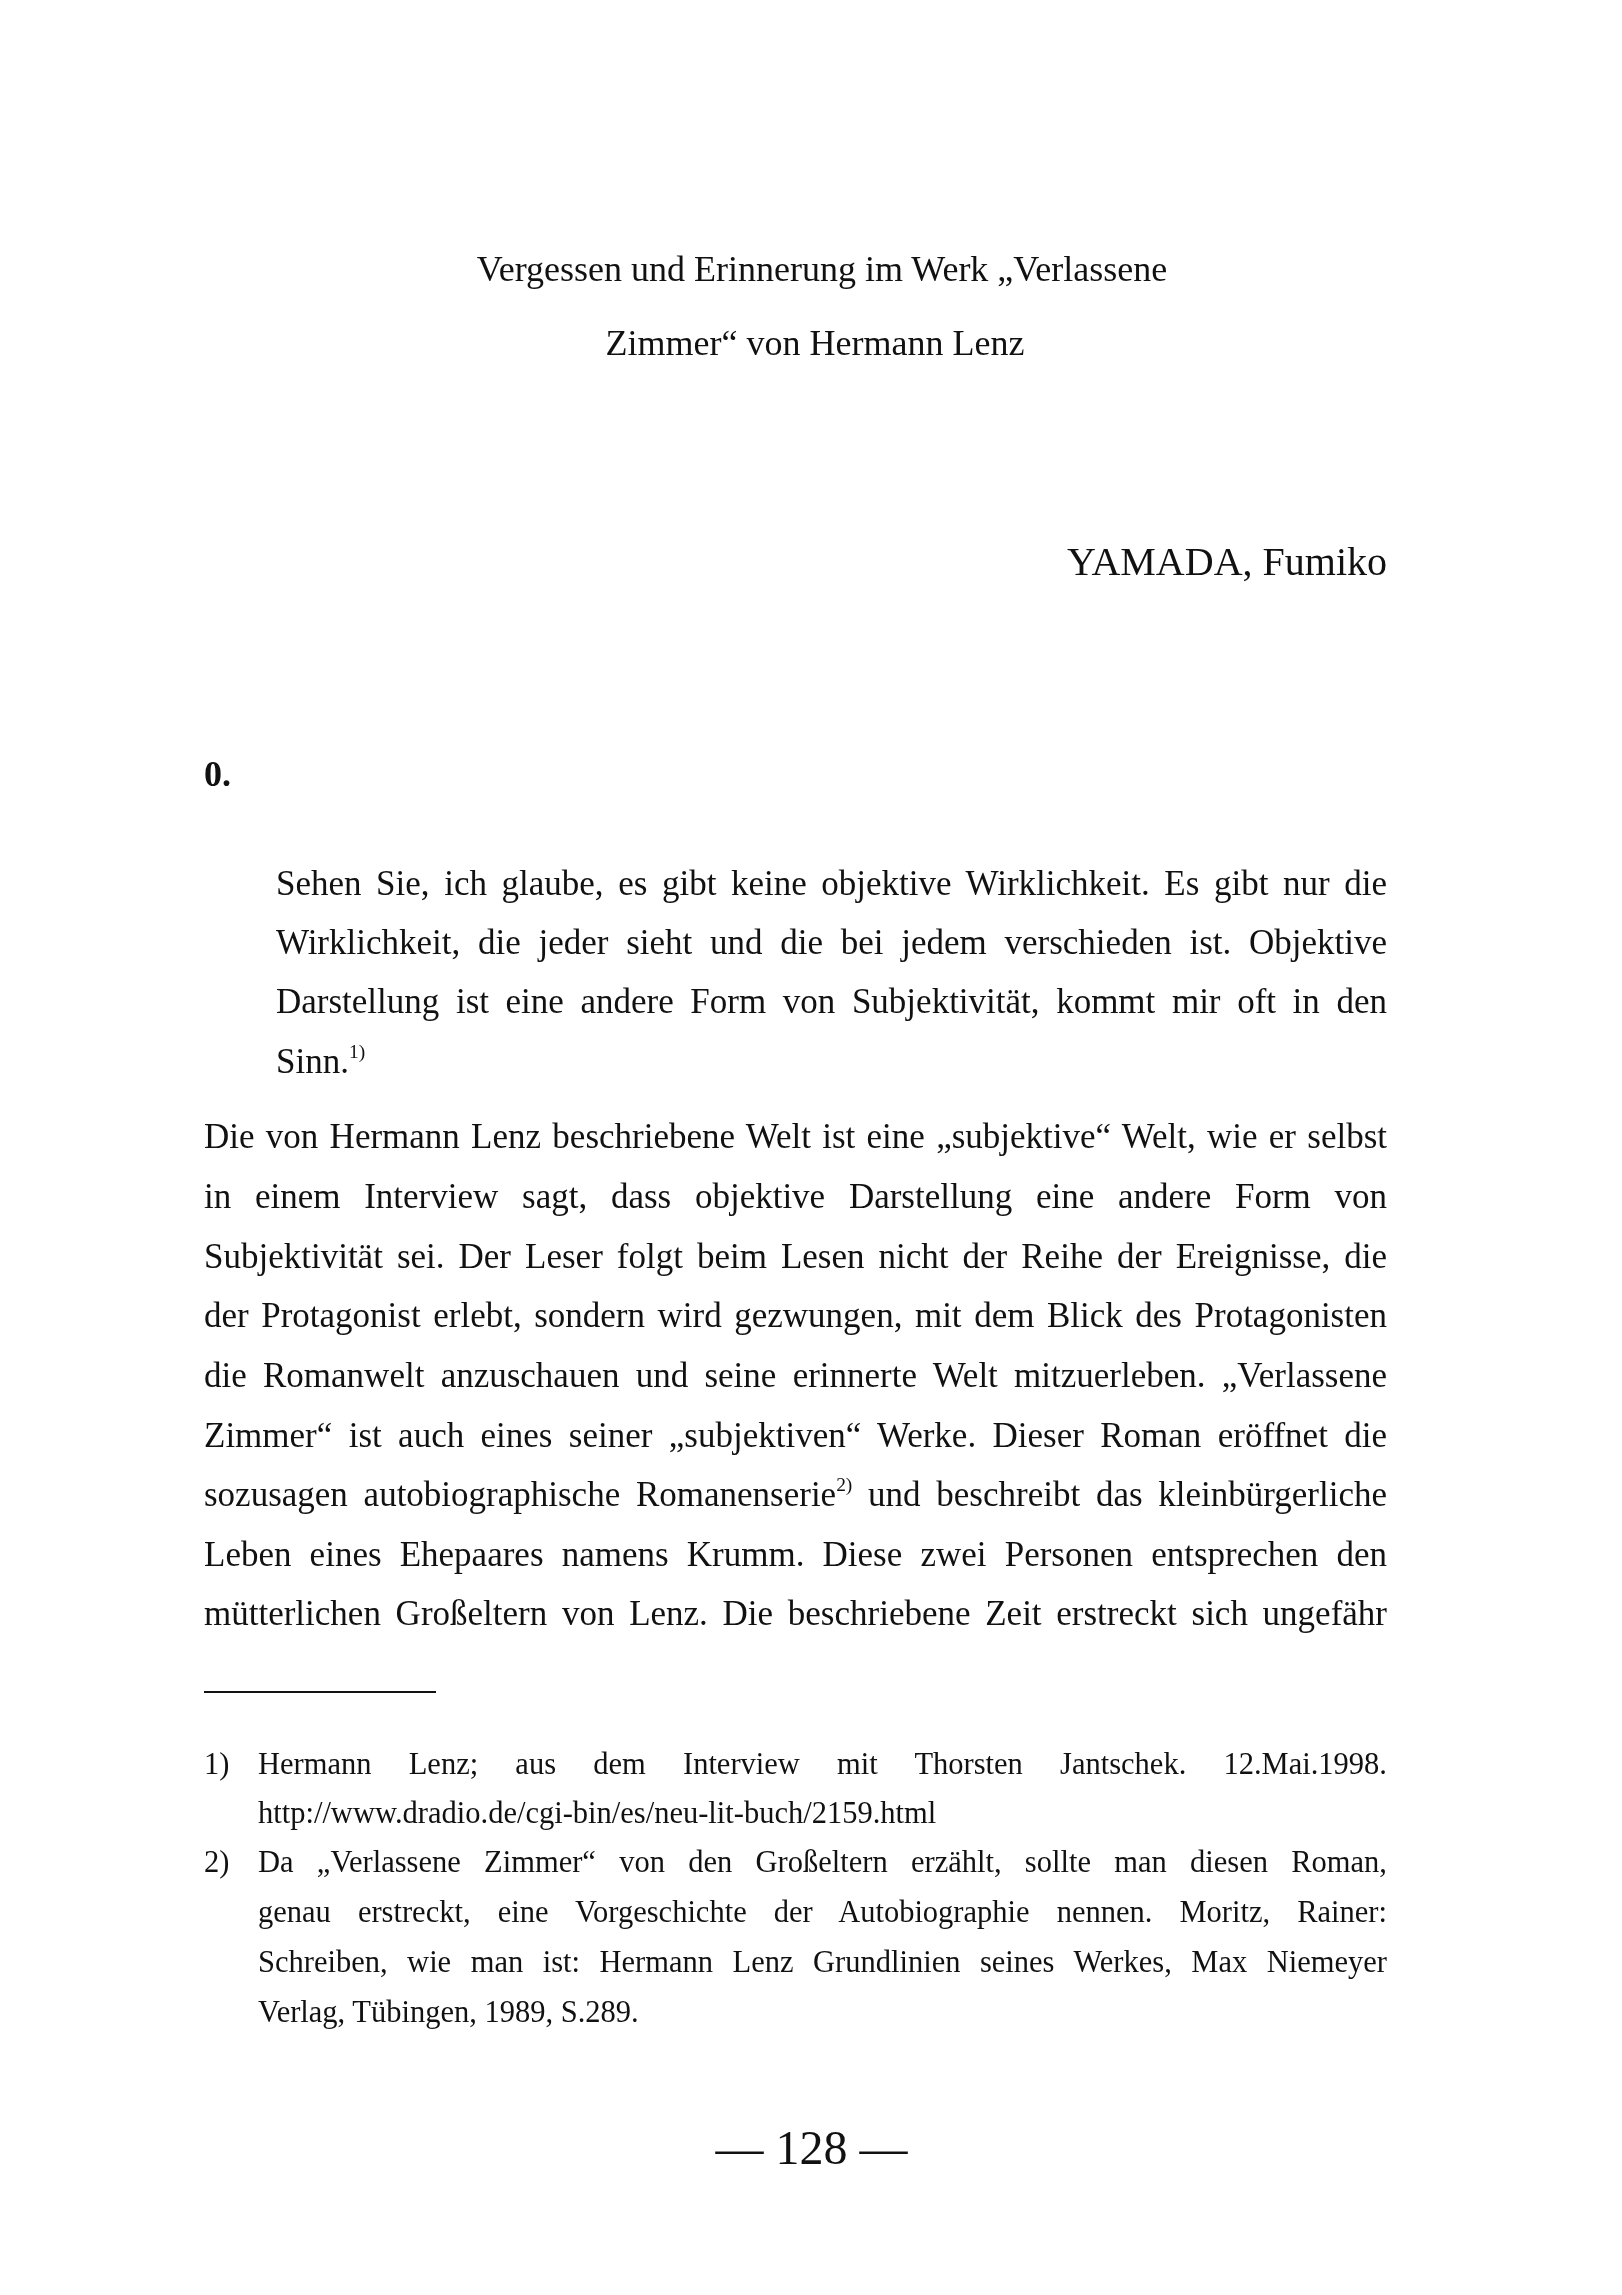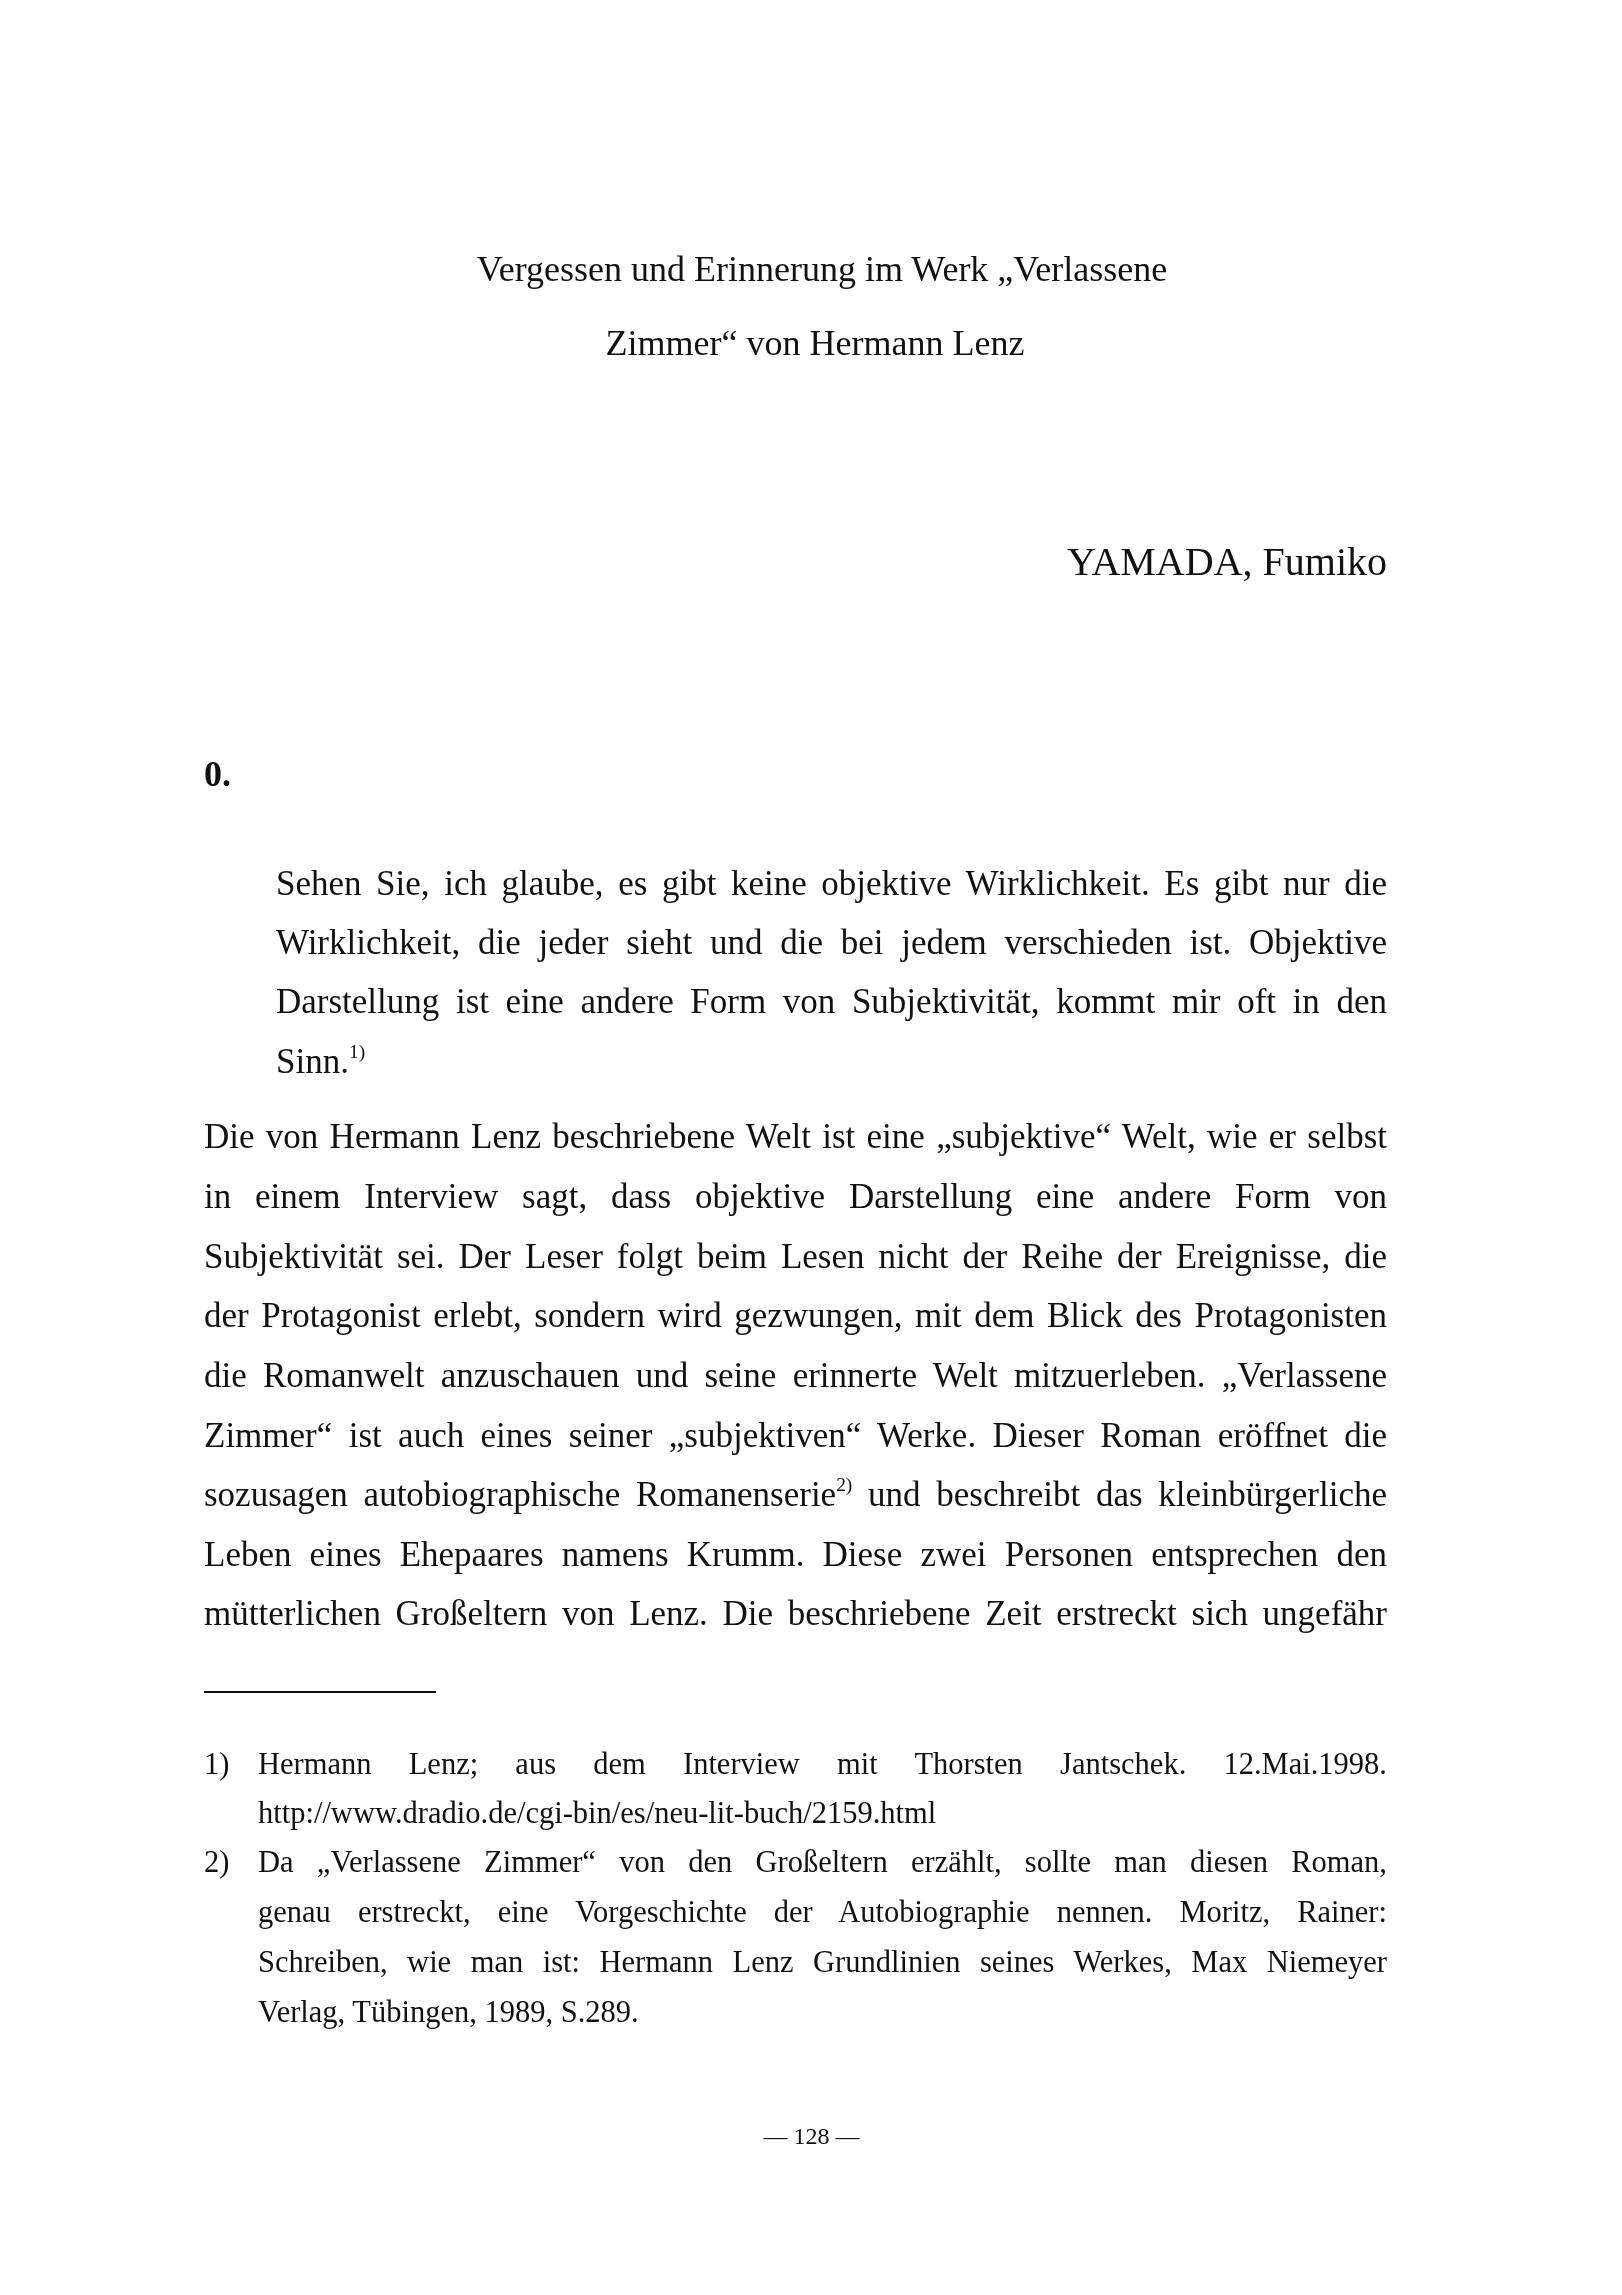--- a/index.html
+++ b/index.html
@@ -15,21 +15,21 @@
   .body-text { left: 204px; width: 1183px; }
   .line { position: absolute; font-size: 35px; line-height: 1; white-space: nowrap;
           text-align: justify; text-align-last: justify; }
   .line.last { text-align-last: left; }
   sup { font-size: 19.4px; vertical-align: 15.3px; line-height: 0; }
   .rule { position: absolute; top: 1691px; left: 204px; width: 232px; height: 2.1px; background: #111; }
   .fn { position: absolute; font-size: 30.5px; line-height: 1; white-space: nowrap; }
   .fn-num { left: 204px; }
   .fn-text { left: 258px; width: 1129px; text-align: justify; text-align-last: justify; }
   .fn-text.last { text-align-last: left; }
-  .page-num { top: 2124px; left: 0; width: 1623px; text-align: center; font-size: 24px; line-height: 1; }
+  .page-num { top: 2124px; left: 0; width: 1623px; text-align: center; font-size: 48px; line-height: 1; }
 </style>
 </head>
 <body>
 
 <div>
 
   <div class="abs title title-l1">Vergessen und Erinnerung im Werk „Verlassene</div>
   <div class="abs title title-l2">Zimmer“ von Hermann Lenz</div>
 
   <div class="abs author">YAMADA, Fumiko</div>

